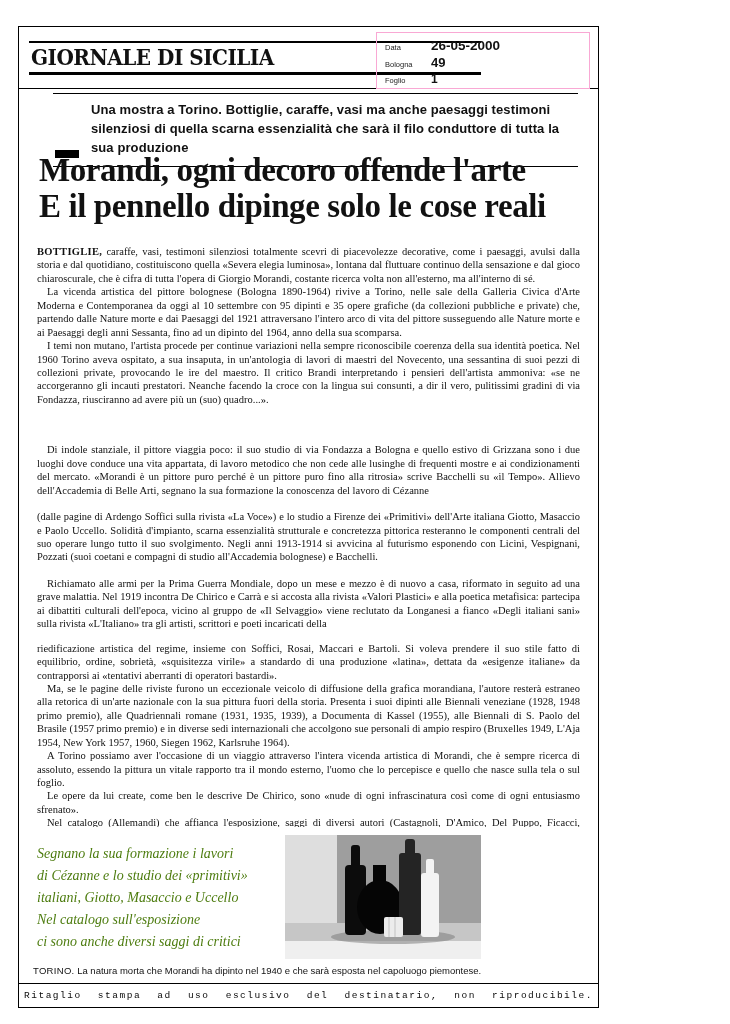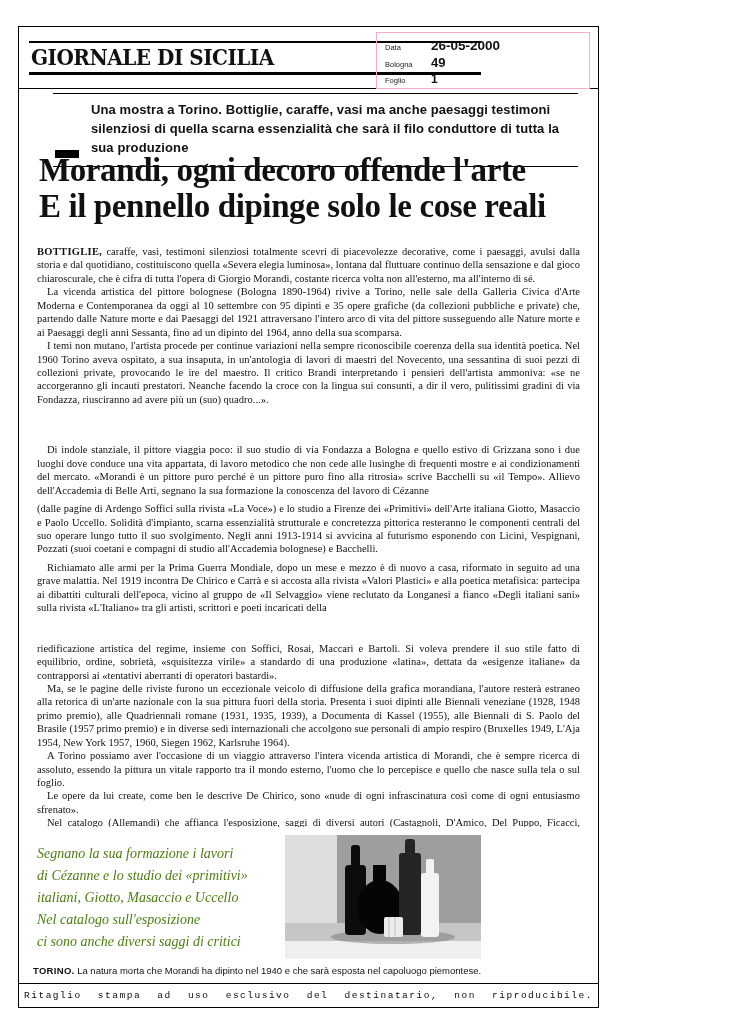--- a/index.html
+++ b/index.html
@@ -59,21 +59,21 @@
   .article {
     position:absolute; left:18px; right:18px; top:218px; height:582px;
     display:flex; gap:13px;flex-direction:column;
   }
   .col {
     flex:1 1 0; text-align:justify; font-size:10.5px; line-height:1.28;
     hyphens:auto; overflow:hidden;
   }
   .col p { margin:0; }
   .col p.indent { text-indent:10px; }
-  .col p.gap { margin-top:5px; }
+  .col p.gap { margin-top:13px; }
   .lead-word { font-weight:bold; letter-spacing:0.3px; }
   .byline {
     margin-top:7px !important; text-align:right; font-weight:bold;
     font-size:8.5px; letter-spacing:0.8px; text-transform:uppercase;
     font-family:"Liberation Sans", sans-serif;
   }
 
   
   .pullquote {
     position:absolute; left:18px; top:816px; width:246px;
@@ -83,21 +83,21 @@
   .photo {
     position:absolute; left:266px; top:808px; width:196px; height:124px;
     background:#9b9b9b; overflow:hidden;
   }
   .photo svg { display:block; width:100%; height:100%; }
 
   .caption {
     position:absolute; left:14px; right:14px; top:938px;
     font-family:"Liberation Sans", sans-serif; font-size:9.5px; line-height:1.3;
   }
-  .caption b { font-weight:bold; letter-spacing:0.3px;text-align:right; }
+  .caption b { font-weight:normal; letter-spacing:0.3px;text-align:right; }
 
   .footer-strip {
     position:absolute; left:0; right:0; bottom:0; height:24px;
     border-top:1px solid #000; display:flex; align-items:center; justify-content:center;
     font-family:"Liberation Mono", monospace; font-size:9.5px;
     letter-spacing:1.5px; word-spacing:9px; color:#0a0a0a;
   }
 </style>
 </head>
 <body>

